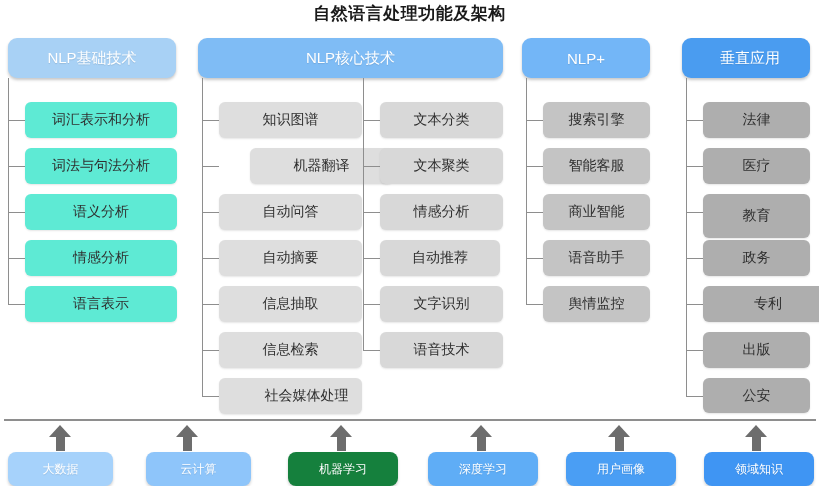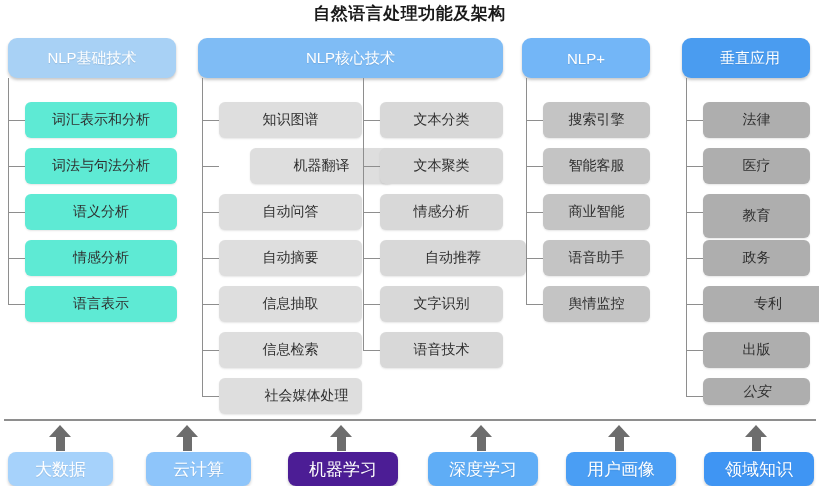--- a/index.html
+++ b/index.html
@@ -77,27 +77,27 @@
     border-left:11px solid transparent;
     border-right:11px solid transparent;
     border-bottom:12px solid #6d6d6d;
   }
 
   
   .found{
     position:absolute;box-sizing:border-box;
     display:flex;align-items:center;justify-content:center;
     border-radius:8px;
-    color:#ffffff;font-size:17px;white-space:nowrap;
+    color:#ffffff;font-size:12px;white-space:nowrap;
     box-shadow:0 2px 3px rgba(0,0,0,0.18);
     text-shadow:0 1px 1px rgba(0,0,0,0.10);
   }
   .found.f1{background:#a6d2fb;}
   .found.f2{background:#8ec5fa;}
-  .found.f3{background:#4c1d95;}
+  .found.f3{background:#15803d;}
   .found.f4{background:#5fadf6;}
   .found.f5{background:#4a9ef4;}
   .found.f6{background:#3f95f3;}
 
   .watermark{
     position:absolute;right:4px;bottom:-3px;
     font-size:11px;color:#d9d9d9;letter-spacing:1px;
     white-space:nowrap;
   }
 </style>
@@ -145,21 +145,21 @@
   <div class="box leaf g2" style="left:219px;top:378px;width:143px;height:36px;padding-left:32px;">社会媒体处理</div>
 
   <div class="trunk" style="left:363px;top:78px;height:272px;"></div>
   <div class="stub" style="left:363px;top:120px;width:17px;"></div>
   <div class="box leaf g3" style="left:380px;top:102px;width:123px;height:36px;">文本分类</div>
   <div class="stub" style="left:363px;top:166px;width:17px;"></div>
   <div class="box leaf g3" style="left:380px;top:148px;width:123px;height:36px;">文本聚类</div>
   <div class="stub" style="left:363px;top:212px;width:17px;"></div>
   <div class="box leaf g3" style="left:380px;top:194px;width:123px;height:36px;">情感分析</div>
   <div class="stub" style="left:363px;top:258px;width:17px;"></div>
-  <div class="box leaf g3" style="left:380px;top:240px;width:146px;height:36px;">自动推荐</div>
+  <div class="box leaf g3" style="left:380px;top:240px;width:120px;height:36px;">自动推荐</div>
   <div class="stub" style="left:363px;top:304px;width:17px;"></div>
   <div class="box leaf g3" style="left:380px;top:286px;width:123px;height:36px;">文字识别</div>
   <div class="stub" style="left:363px;top:350px;width:17px;"></div>
   <div class="box leaf g3" style="left:380px;top:332px;width:123px;height:36px;">语音技术</div>
 
   <div class="box hdr c3" style="left:522px;top:38px;width:128px;height:40px;">NLP+</div>
   <div class="trunk" style="left:526px;top:78px;height:226px;"></div>
 
   <div class="stub" style="left:526px;top:120px;width:17px;"></div>
   <div class="box leaf g4" style="left:543px;top:102px;width:107px;height:36px;">搜索引擎</div>
@@ -181,21 +181,21 @@
   <div class="box leaf g5" style="left:703px;top:148px;width:107px;height:36px;">医疗</div>
   <div class="stub" style="left:686px;top:212px;width:17px;"></div>
   <div class="box leaf g5" style="left:703px;top:194px;width:107px;height:44px;font-family:Liberation Serif, serif;">教育</div>
   <div class="stub" style="left:686px;top:258px;width:17px;"></div>
   <div class="box leaf g5" style="left:703px;top:240px;width:107px;height:36px;">政务</div>
   <div class="stub" style="left:686px;top:304px;width:17px;"></div>
   <div class="box leaf g5" style="left:703px;top:286px;width:130px;height:36px;">专利</div>
   <div class="stub" style="left:686px;top:350px;width:17px;"></div>
   <div class="box leaf g5" style="left:703px;top:332px;width:107px;height:36px;">出版</div>
   <div class="stub" style="left:686px;top:396px;width:17px;"></div>
-  <div class="box leaf g5" style="left:703px;top:378px;width:107px;height:27px;font-style:italic;">公安</div>
+  <div class="box leaf g5" style="left:703px;top:378px;width:107px;height:35px;">公安</div>
 
   <div class="baseline" style="top:419px;"></div>
 
   <div class="arrow" style="left:49px;top:425px;">
     <div class="head"></div>
       <div class="shaft"></div>
   </div>
   <div class="arrow" style="left:176px;top:425px;">
     <div class="head"></div>
       <div class="shaft"></div>

